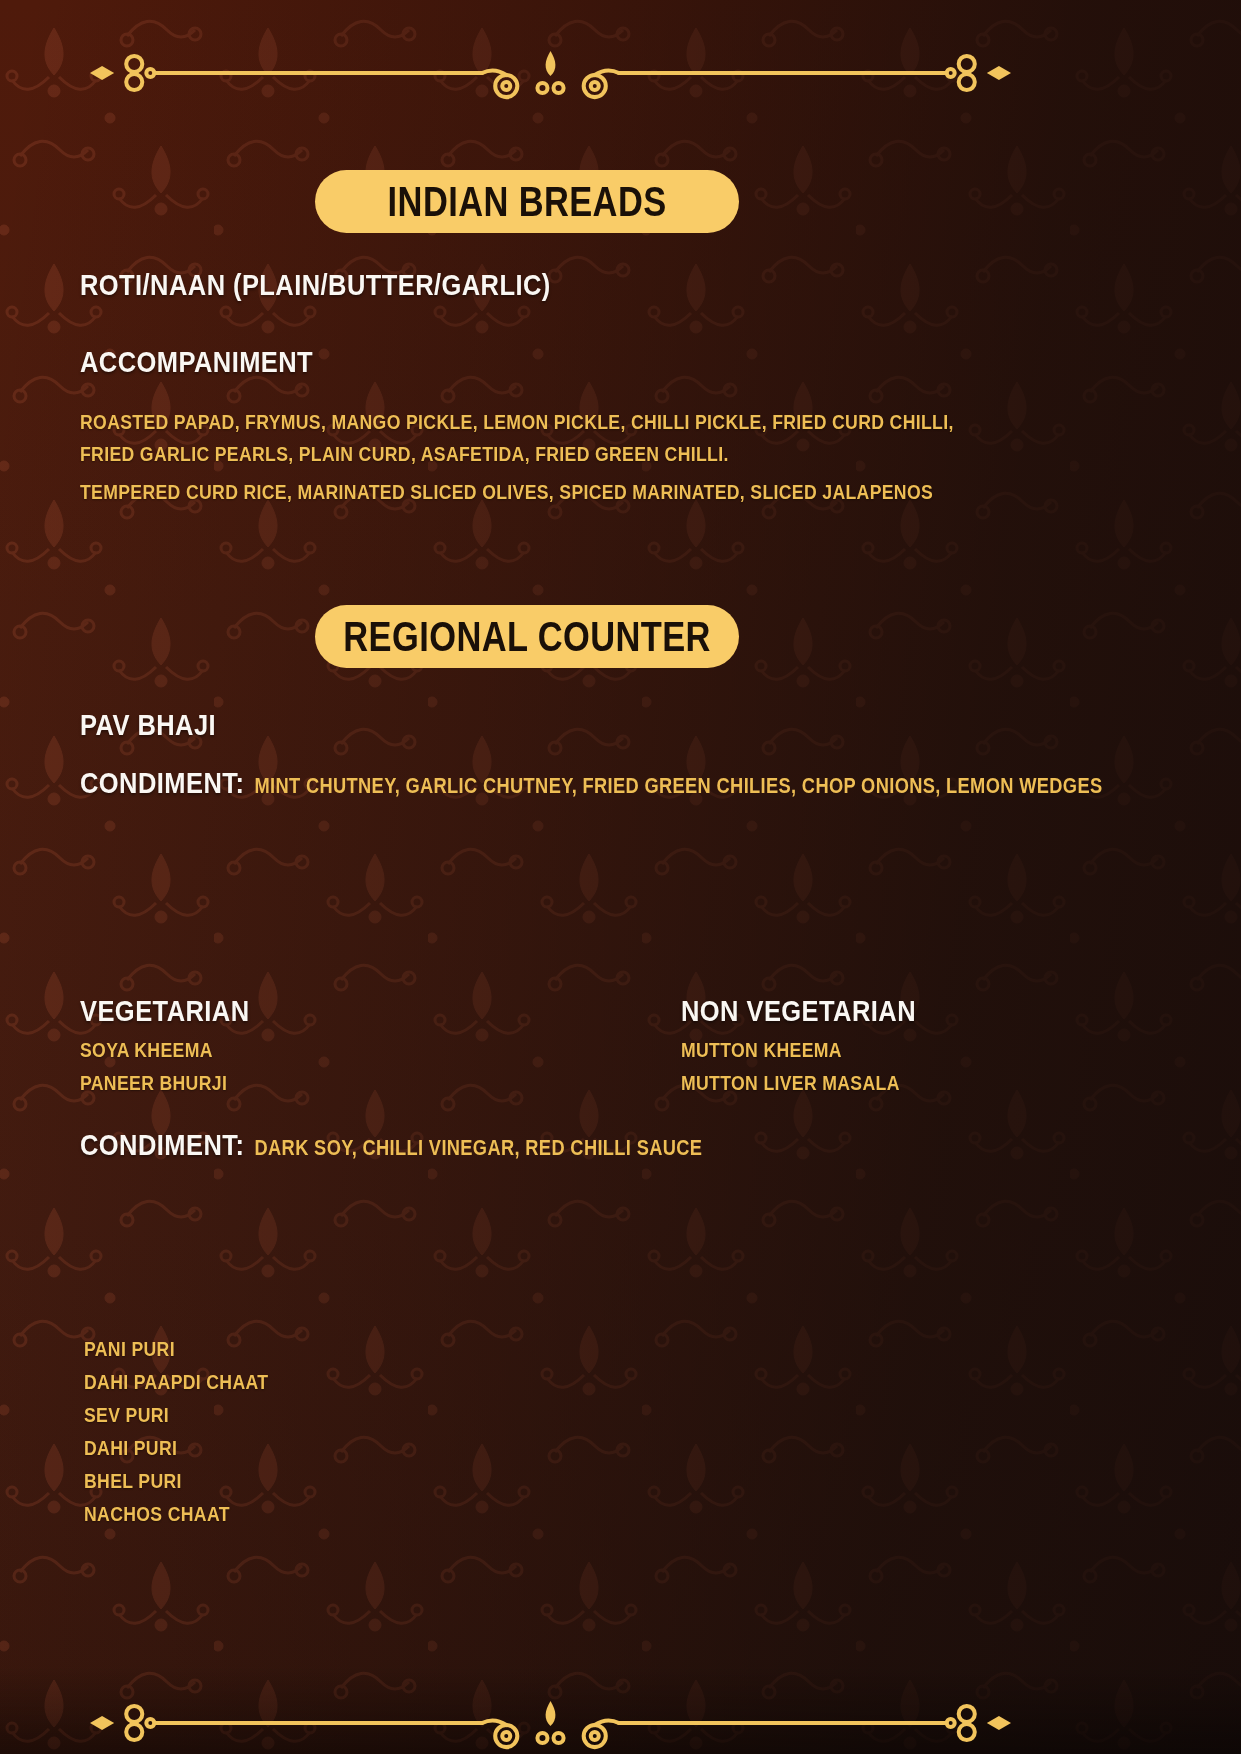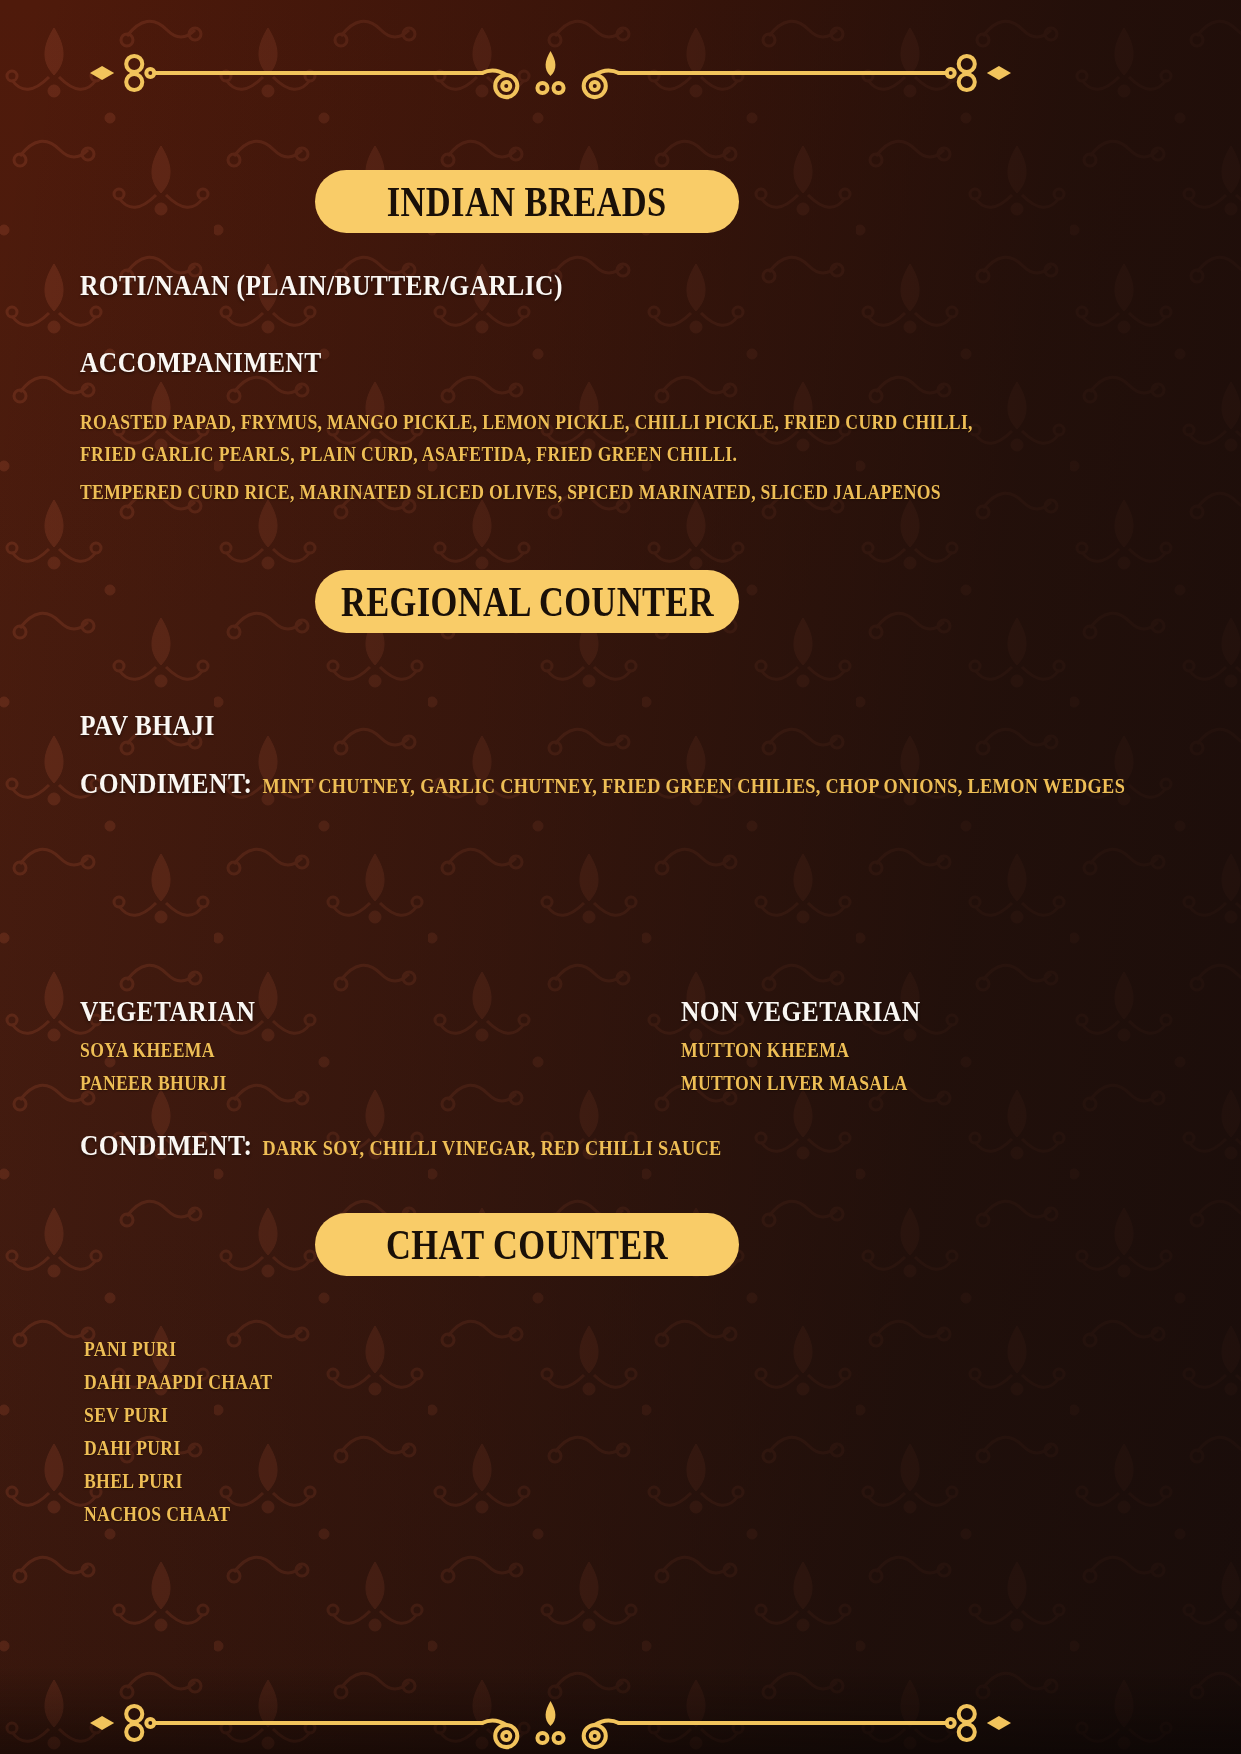--- a/index.html
+++ b/index.html
@@ -10,21 +10,21 @@
     --pill-bg:#f9cc68;
     --pill-text:#1a1008;
     --white:#faf7f3;
     --orn-gold:#f2c45c;
   }
   html,body{margin:0;padding:0;background:#111;}
   .page{
     position:relative;
     width:1241px;height:1754px;
     overflow:hidden;
-    font-family:Liberation Serif, serif;
+    font-family:Liberation Sans, sans-serif;
     background:linear-gradient(180deg,#4f1a0b 0%,#4a1c0e 35%,#451c10 70%,#3c180d 100%);
   }
   .damask{position:absolute;inset:0;opacity:.38;}
   .damask .mot{fill:var(--pattern);stroke:var(--pattern);}
   .damask .ln{fill:none;stroke:var(--pattern);stroke-width:3;}
   .vignette{
     position:absolute;inset:0;
     background:
       linear-gradient(0deg,rgba(0,0,0,.45),rgba(0,0,0,0) 5%),
       linear-gradient(97deg,rgba(20,10,8,0) 2%,rgba(20,10,8,.35) 40%,rgba(19,11,9,.72) 74%,rgba(17,10,9,.82) 100%);
@@ -125,43 +125,40 @@
 
   <div class="abs pill" style="top:170px">
     <span>INDIAN BREADS</span>
   </div>
   <div class="abs h-white" style="left:80px;top:268px">ROTI/NAAN (PLAIN/BUTTER/GARLIC)</div>
   <div class="abs h-white" style="left:80px;top:345px">ACCOMPANIMENT</div>
   <div class="abs gold-line" style="left:80px;top:410px">ROASTED PAPAD, FRYMUS, MANGO PICKLE, LEMON PICKLE, CHILLI PICKLE, FRIED CURD CHILLI,</div>
   <div class="abs gold-line" style="left:80px;top:442px">FRIED GARLIC PEARLS, PLAIN CURD, ASAFETIDA, FRIED GREEN CHILLI.</div>
   <div class="abs gold-line" style="left:80px;top:480px">TEMPERED CURD RICE, MARINATED SLICED OLIVES, SPICED MARINATED, SLICED JALAPENOS</div>
 
-  <div class="abs pill" style="top:570px">
+  <div class="abs pill" style="top:605px">
     <span>REGIONAL COUNTER</span>
   </div>
   <div class="abs h-white" style="left:80px;top:708px">PAV BHAJI</div>
   <div class="abs condiment" style="left:80px;top:766px">
     <span class="lbl">CONDIMENT:</span>
     <span class="val">MINT CHUTNEY, GARLIC CHUTNEY, FRIED GREEN CHILIES, CHOP ONIONS, LEMON WEDGES</span>
   </div>
 
   <div class="abs h-white" style="left:80px;top:994px">VEGETARIAN</div>
   <div class="abs gold-line" style="left:80px;top:1038px">SOYA KHEEMA</div>
   <div class="abs gold-line" style="left:80px;top:1071px">PANEER BHURJI</div>
   <div class="abs h-white" style="left:681px;top:994px">NON VEGETARIAN</div>
   <div class="abs gold-line" style="left:681px;top:1038px">MUTTON KHEEMA</div>
   <div class="abs gold-line" style="left:681px;top:1071px">MUTTON LIVER MASALA</div>
   <div class="abs condiment" style="left:80px;top:1128px">
     <span class="lbl">CONDIMENT:</span>
     <span class="val">DARK SOY, CHILLI VINEGAR, RED CHILLI SAUCE</span>
   </div>
 
-  <div class="abs pill" style="top:1213px">
-    <span>CHAT COUNTER</span>
-  </div>
   <div class="abs gold-line" style="left:84px;top:1337px">PANI PURI</div>
   <div class="abs gold-line" style="left:84px;top:1370px">DAHI PAAPDI CHAAT</div>
   <div class="abs gold-line" style="left:84px;top:1403px">SEV PURI</div>
   <div class="abs gold-line" style="left:84px;top:1436px">DAHI PURI</div>
   <div class="abs gold-line" style="left:84px;top:1469px">BHEL PURI</div>
   <div class="abs gold-line" style="left:84px;top:1502px">NACHOS CHAAT</div>
 
   <svg class="abs" style="left:88px;top:1694px" width="925" height="58" viewBox="0 0 920 56">
       <use href="#ornament"></use>
     </svg>

